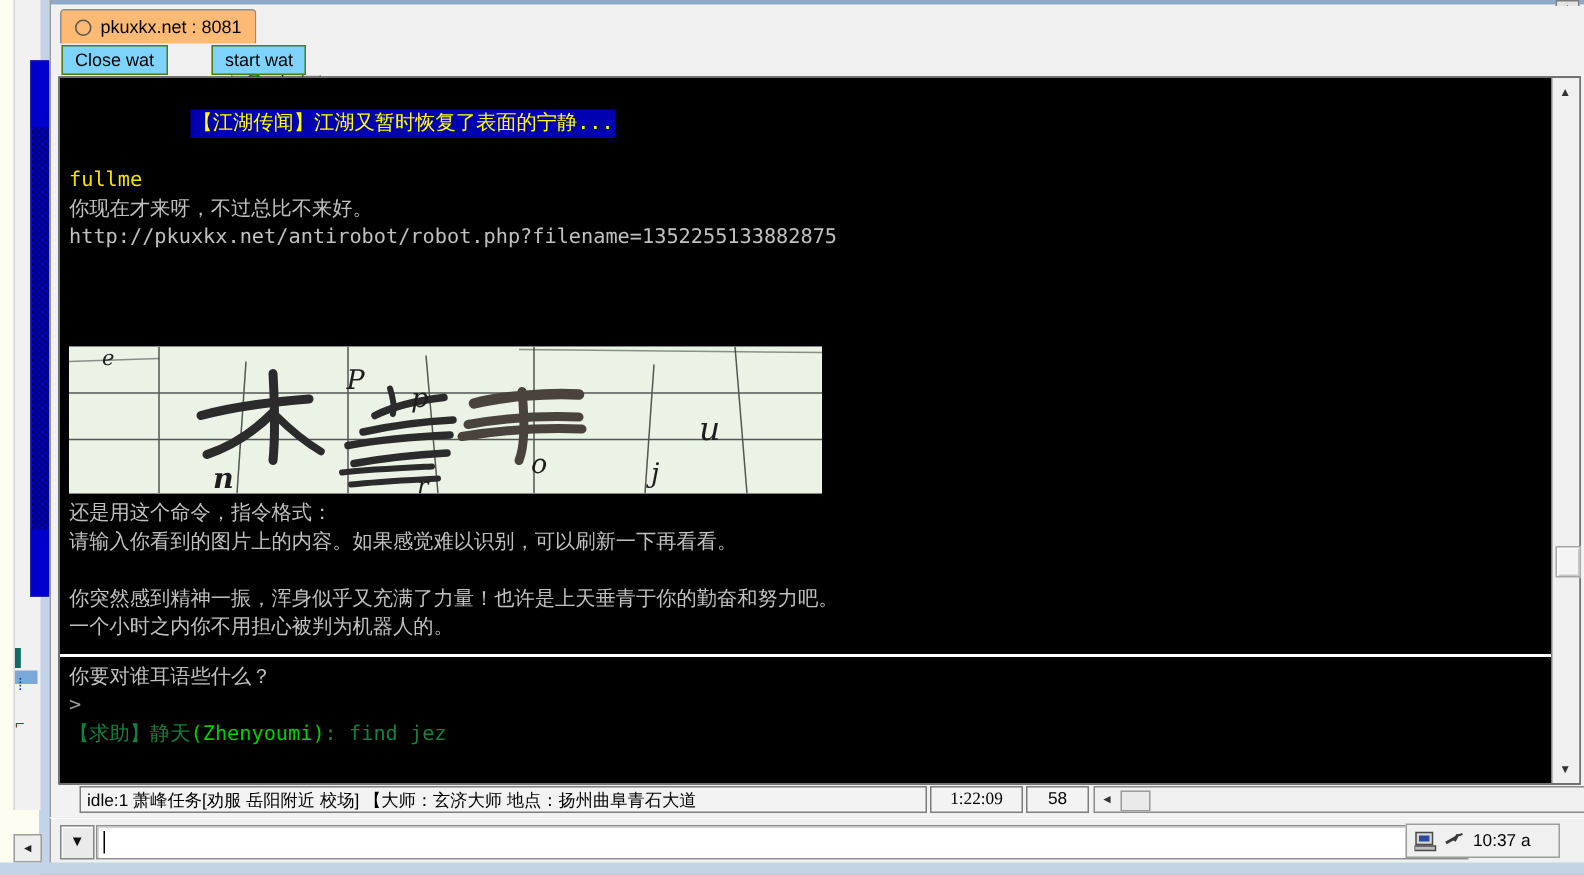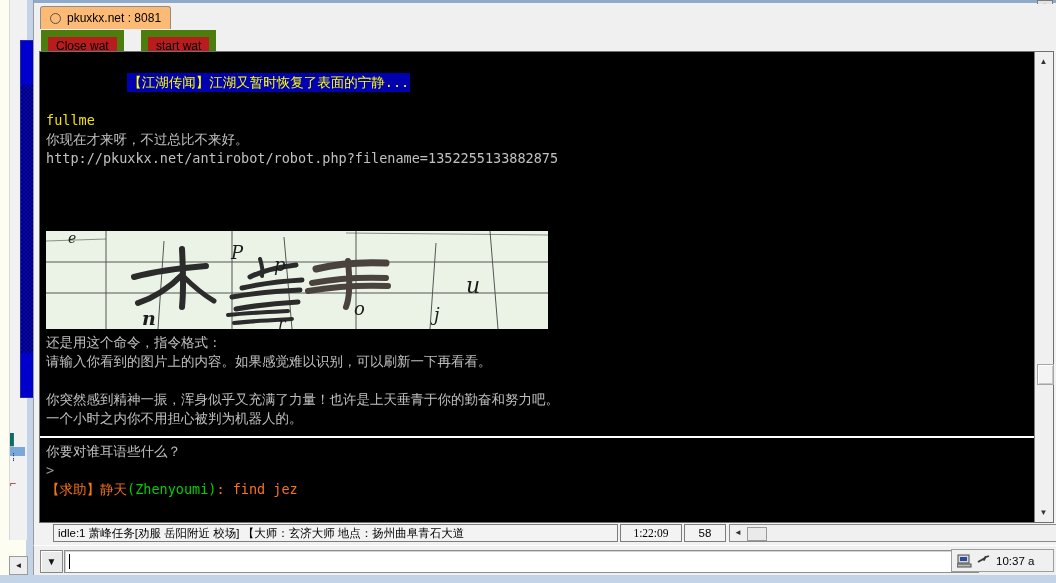--- a/index.html
+++ b/index.html
@@ -103,21 +103,21 @@
     position:absolute; left:0; top:26px; width:1023px; height:1px; background:#9a9a9a;
   }
 
   
   .toolbar {
     position:absolute; left:0; top:27px; width:1023px; height:23px;
     background:#f0f0f0;
   }
   .tbtn {
     position:absolute; top:3px; height:18px;
-    background:#b91c1c; border:7px solid #4d7c0f;
+    background:#7dd3fc; border:1px solid #4d7c0f;
     font-size:12px; color:#000; padding:0 8px;
     display:flex; align-items:center; justify-content:center;
     font-family:"Liberation Sans", sans-serif;
   }
   #btn-close { left:7px; }
   #btn-start { left:107px; }
 
   
   .term-wrap {
     position:absolute; left:5px; top:51px; width:1013px; height:470px;
@@ -142,21 +142,21 @@
   }
   .tline {
     font-family:"DejaVu Sans Mono", monospace;
     font-size:13.5px;
     line-height:19px;
     white-space:pre;
     color:#c8c8c8;
   }
   .c-gray   { color:#c0c0c0; }
   .c-yellow { color:#f2e300; }
-  .c-white  { color:#f97316; }
+  .c-white  { color:#15803d; }
   .c-green  { color:#00d000; }
   .c-gdim   { color:#9a9a9a; }
   .hl-banner {
     background:#0000b0; color:#ffff00; display:inline-block; padding:0 1px;
   }
   .blank { height:19px; }
 
   
   .captcha {
     position:relative;
@@ -225,21 +225,21 @@
   }
   .tb-input {
     position:absolute; left:30px; top:4px; width:913px; height:21px;
     background:#ffffff; border:1px solid #8d8d8d;
     box-shadow: inset 1px 1px 0 #d4d4d4;
   }
   .tb-caret {
     position:absolute; left:4px; top:3px; width:1px; height:15px; background:#000;
   }
   .tb-tray {
-    position:absolute; right:3px; top:3px; width:103px; height:23px;
+    position:absolute; right:17px; top:3px; width:103px; height:23px;
     background:#f0f0f0; border:1px solid #9d9d9d;
     display:flex; align-items:center; gap:4px; padding-left:5px;
     box-sizing:border-box;
   }
   .tray-time { font-size:11.5px; color:#000; margin-left:2px; }
   .bottom-fill {
     position:absolute; left:0; top:575px; width:1056px; height:8px;
     background:#c3d4e8;
   }
   .tb-icon svg { display:block; }

